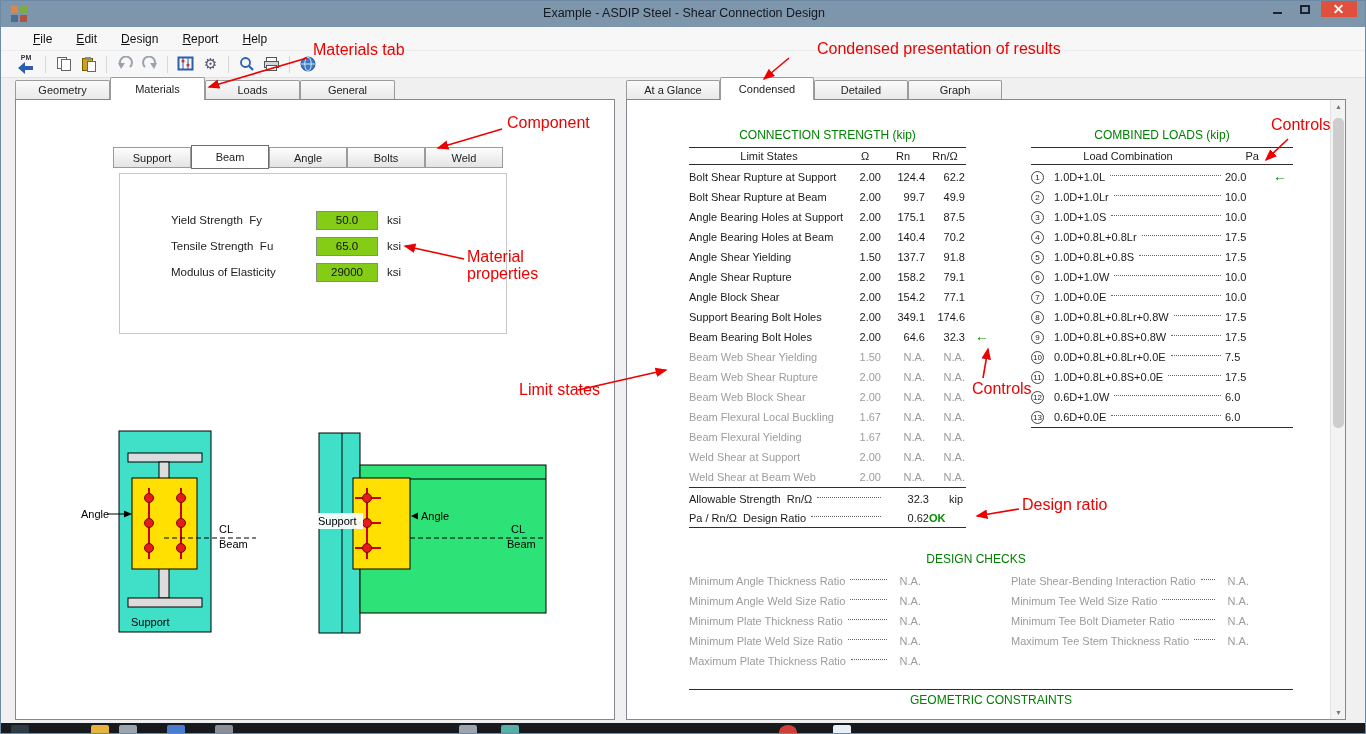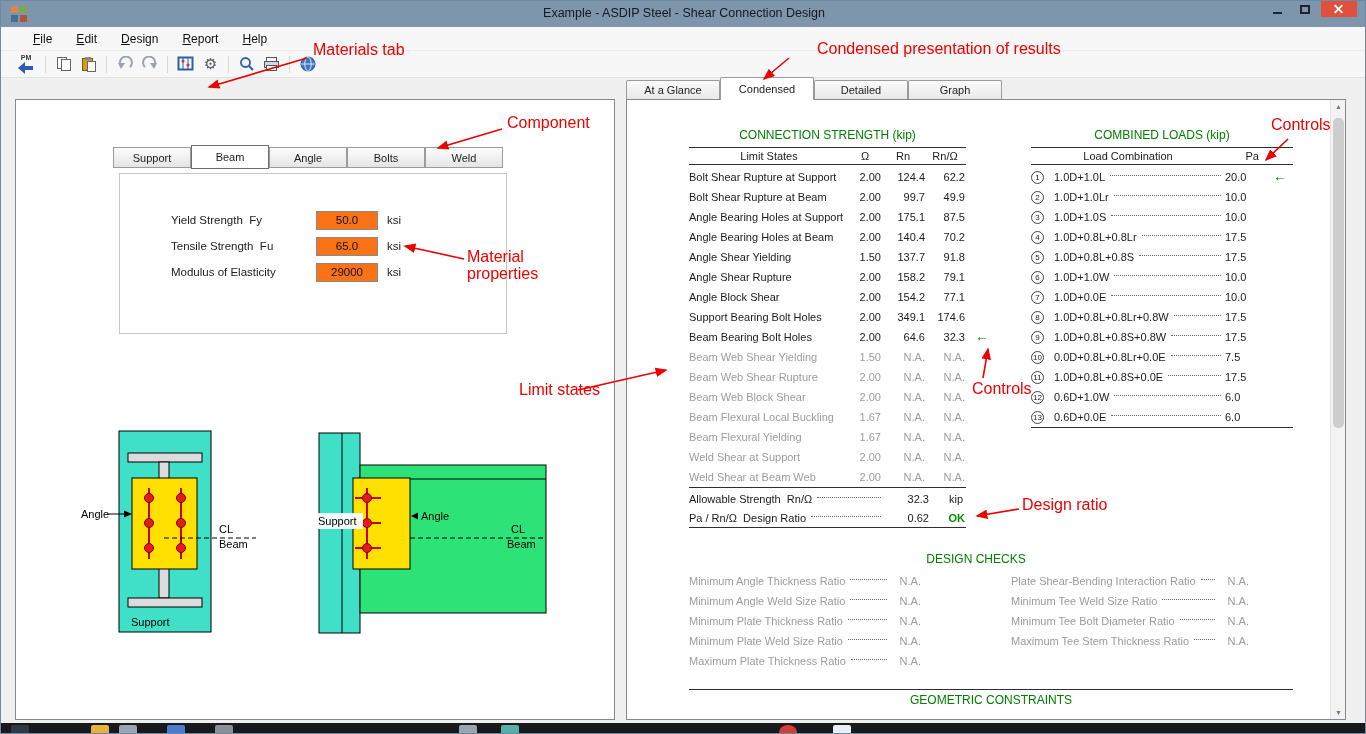--- a/index.html
+++ b/index.html
@@ -38,39 +38,39 @@
   .panel{position:absolute;background:#fff;border:1px solid #85888F;}
 
   
   .comprow{position:absolute;display:flex;}
   .compbtn{width:78px;height:21px;background:linear-gradient(#FDFDFD,#E4E4E4);border:1px solid #9B9B9B;font-size:11px;display:flex;align-items:center;justify-content:center;color:#222;}
   .compbtn.active{background:#fff;height:24px;margin-top:-2px;border-color:#6E6E6E;position:relative;z-index:2;}
   .groupbox{position:absolute;border:1px solid #C6C6C6;}
   .fieldhost{position:absolute;}
   .frow{height:26px;display:flex;align-items:center;font-size:11.5px;color:#222;}
   .flabel{width:145px;white-space:pre;}
-  .fbox{width:62px;height:19px;border:1px solid #8A8A8A;background:#f97316;text-align:center;line-height:17px;font-size:11.5px;color:#111;}
+  .fbox{width:62px;height:19px;border:1px solid #8A8A8A;background:#84cc16;text-align:center;line-height:17px;font-size:11.5px;color:#111;}
   .funit{margin-left:9px;}
   .dlabel{font-size:11px;fill:#000;font-family:"Liberation Sans",sans-serif;}
   .bolt{fill:#E51A1A;stroke:#7D0000;}
 
   
   .green-title{position:absolute;color:#008000;font-weight:normal;font-size:12px;text-align:center;}
   .hline{position:absolute;height:1px;background:#2E2E2E;}
   .s-header,.srow{display:flex;align-items:center;font-size:11px;color:#1B1B1B;}
   .s-header{position:absolute;height:16px;}
   .hc-name{width:160px;text-align:center;} .hc-om{width:32px;text-align:center;} .hc-rn{width:44px;text-align:center;} .hc-rno{width:40px;text-align:center;}
   .srow{height:20px;position:relative;}
   .srow.na{color:#9C9C9C;}
   .c-name{width:160px;white-space:nowrap;overflow:hidden;}
   .c-om{width:32px;text-align:right;} .c-rn{width:44px;text-align:right;} .c-rno{width:40px;text-align:right;}
   .row-arrow{display:none;position:absolute;left:286px;top:2px;color:#009000;font-weight:bold;font-size:14px;line-height:14px;}
   .row-arrow.show{display:block;}
   .sumrow{position:absolute;display:flex;align-items:center;height:19px;font-size:11px;color:#1B1B1B;width:276px;}
-  .sum-val{width:44px;text-align:right;} .sum-unit{width:36px;padding-left:20px;} .sum-ok{width:36px;text-align:right;color:#009000;font-weight:bold;}
+  .sum-val{width:44px;text-align:right;} .sum-unit{width:36px;padding-left:20px;} .sum-ok{width:36px;text-align:left;color:#009000;font-weight:bold;}
   .leader{flex:1;border-bottom:1px dotted #666;margin:0 4px 3px 5px;height:1px;min-width:8px;}
   .l-header{position:absolute;display:flex;align-items:center;font-size:11px;color:#1B1B1B;height:16px;}
   .lh-combo{flex:1;text-align:center;} .lh-pa{width:34px;text-align:right;}
   .lrow{height:20px;display:flex;align-items:center;font-size:11px;color:#1B1B1B;position:relative;}
   .ncircle{flex:0 0 13px;width:13px;height:13px;border:1px solid #444;border-radius:50%;font-size:8px;line-height:12px;text-align:center;margin-right:10px;color:#222;}
   .lcombo{white-space:pre;} .lpa{width:34px;text-align:left;}
   .lrow .row-arrow{left:242px;}
   .crow{height:20px;display:flex;align-items:center;font-size:11px;color:#9C9C9C;}
   .clabel{white-space:nowrap;} .cval{width:30px;text-align:right;}
 
@@ -183,20 +183,38 @@
     <div class="tsep"></div>
     <div class="tbtn">
       <svg width="16" height="16">
           <circle cx="8" cy="8" r="7" fill="#3A78C9" stroke="#1D4F8C"></circle>
           <ellipse cx="8" cy="8" rx="3.2" ry="7" fill="none" stroke="#fff" stroke-width="0.8"></ellipse>
           <line x1="1" y1="8" x2="15" y2="8" stroke="#fff" stroke-width="0.8"></line>
         </svg>
     </div>
   </div>
 
+  <div class="tabstrip" style="left:14px;">
+
+      <div class="tab">
+        <span>Geometry</span>
+      </div>
+
+      <div class="tab active">
+        <span>Materials</span>
+      </div>
+
+      <div class="tab">
+        <span>Loads</span>
+      </div>
+
+      <div class="tab">
+        <span>General</span>
+      </div>
+    </div>
   <div class="tabstrip" style="left:625px;">
 
       <div class="tab rtab">
         <span>At a Glance</span>
       </div>
 
       <div class="tab rtab active">
         <span>Condensed</span>
       </div>
 

